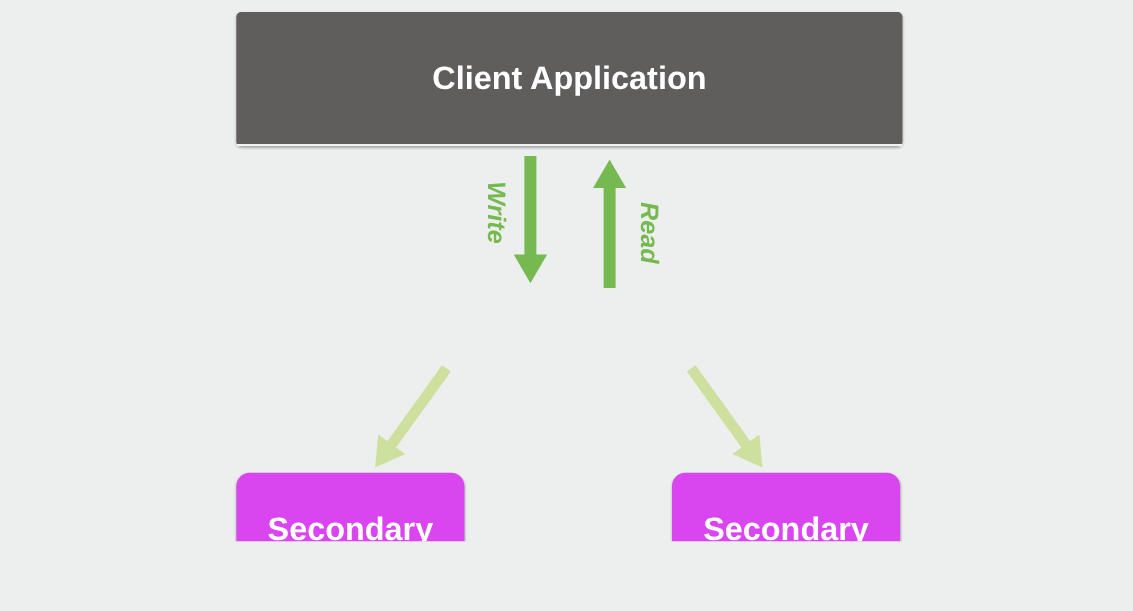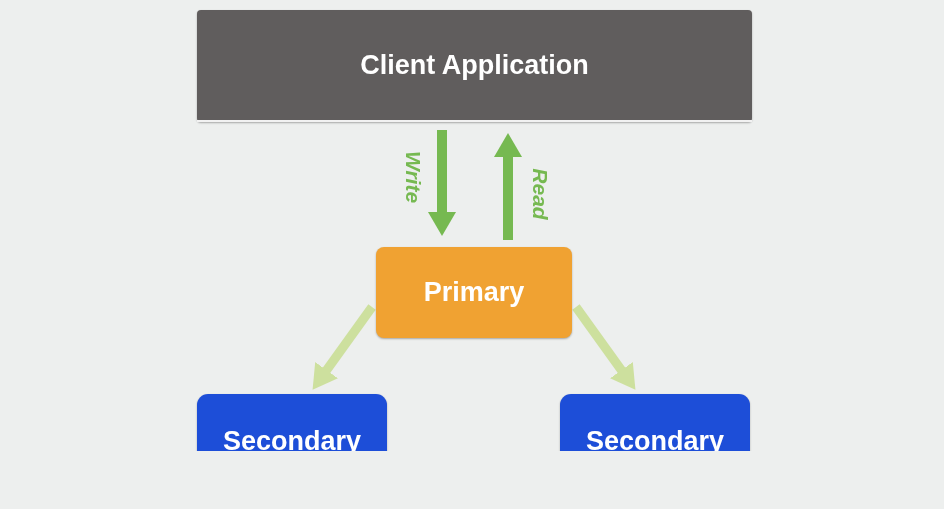--- a/index.html
+++ b/index.html
@@ -68,21 +68,21 @@
     box-shadow: 0 1px 2px rgba(0,0,0,.3);
   }
   .node.primary {
     left: 376px; top: 247px;
     width: 196px; height: 91px;
     background: #f0a232;
     border-radius: 8px;
   }
   .node.secondary {
     width: 190px; height: 94px;
-    background: #1d4ed8;
+    background: #d946ef;
     border-radius: 11px;
   }
   .node.secondary.left  { left: 197px; top: 394px; }
   .node.secondary.right { left: 560px; top: 394px; }
 </style>
 </head>
 <body>
 
 <div class="canvas">
 
@@ -110,23 +110,20 @@
   </svg>
 
   <div class="client-box">
     <div class="client-row">Client Application</div>
     <div class="client-divider"></div>
   </div>
 
   <div class="flow-label write">Write</div>
   <div class="flow-label read">Read</div>
 
-  <div class="node primary">
-    <span>Primary</span>
-  </div>
 
   <div class="node secondary left">
     <span>Secondary</span>
   </div>
   <div class="node secondary right">
     <span>Secondary</span>
   </div>
 
 </div>
 

